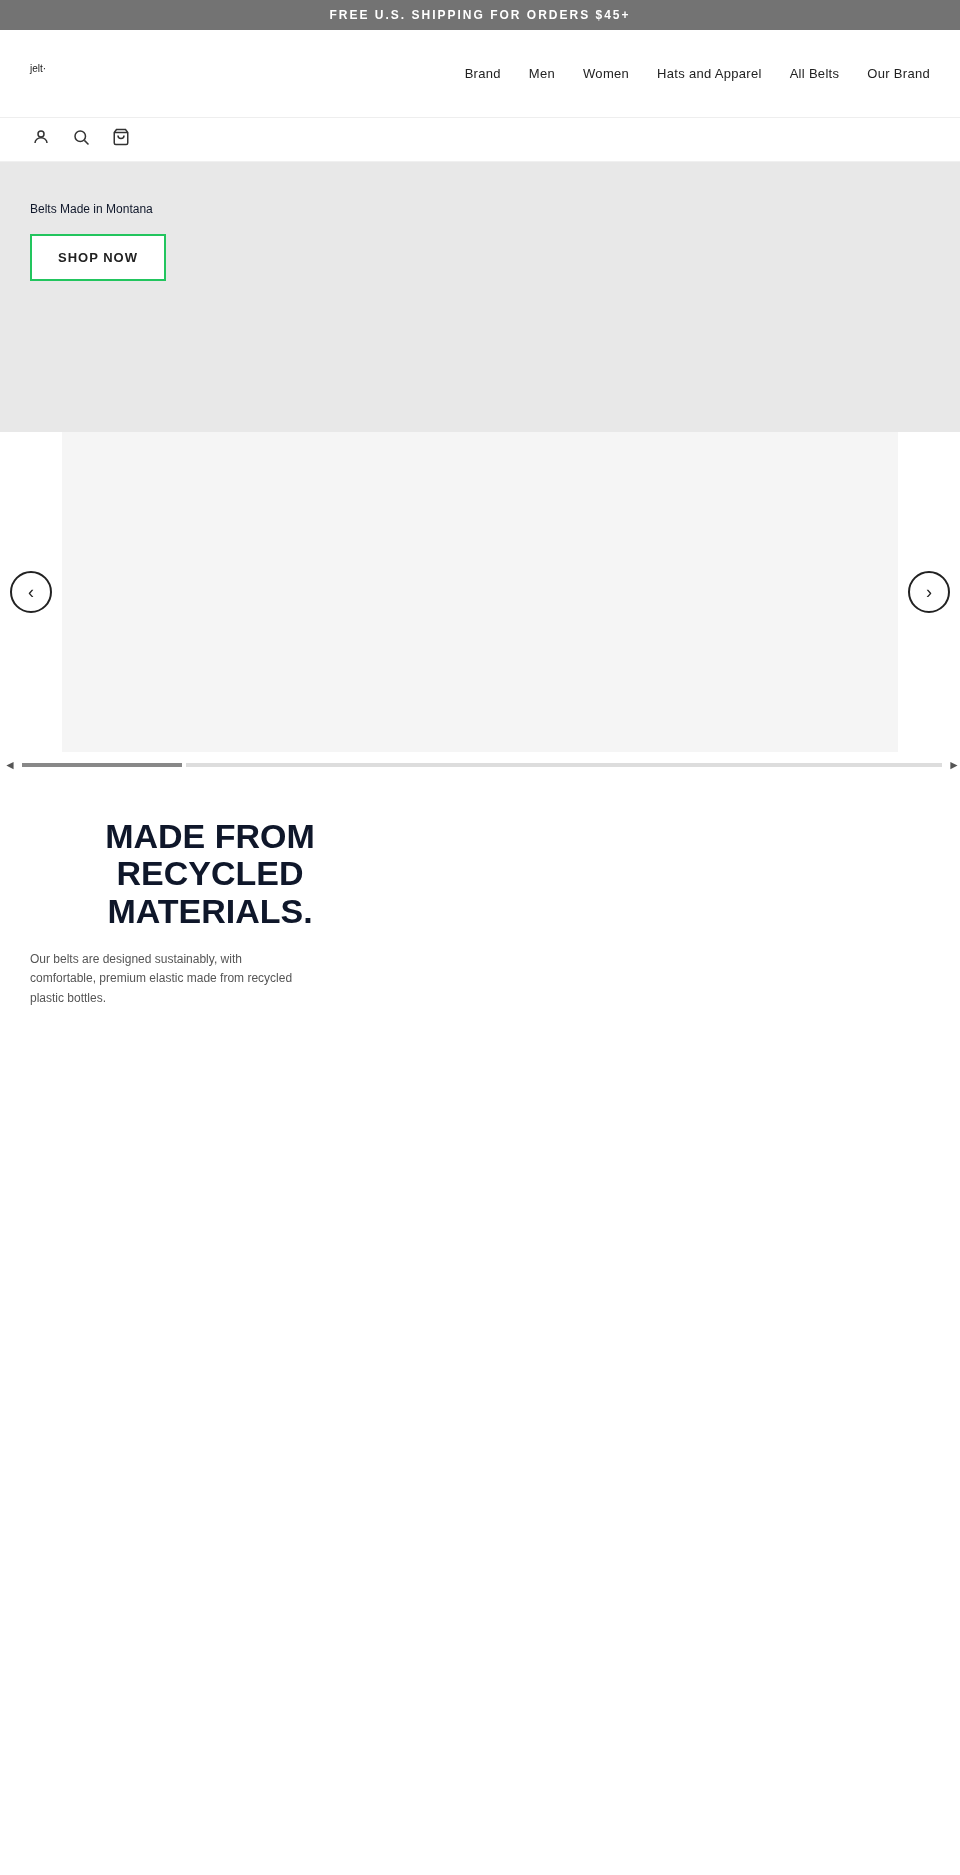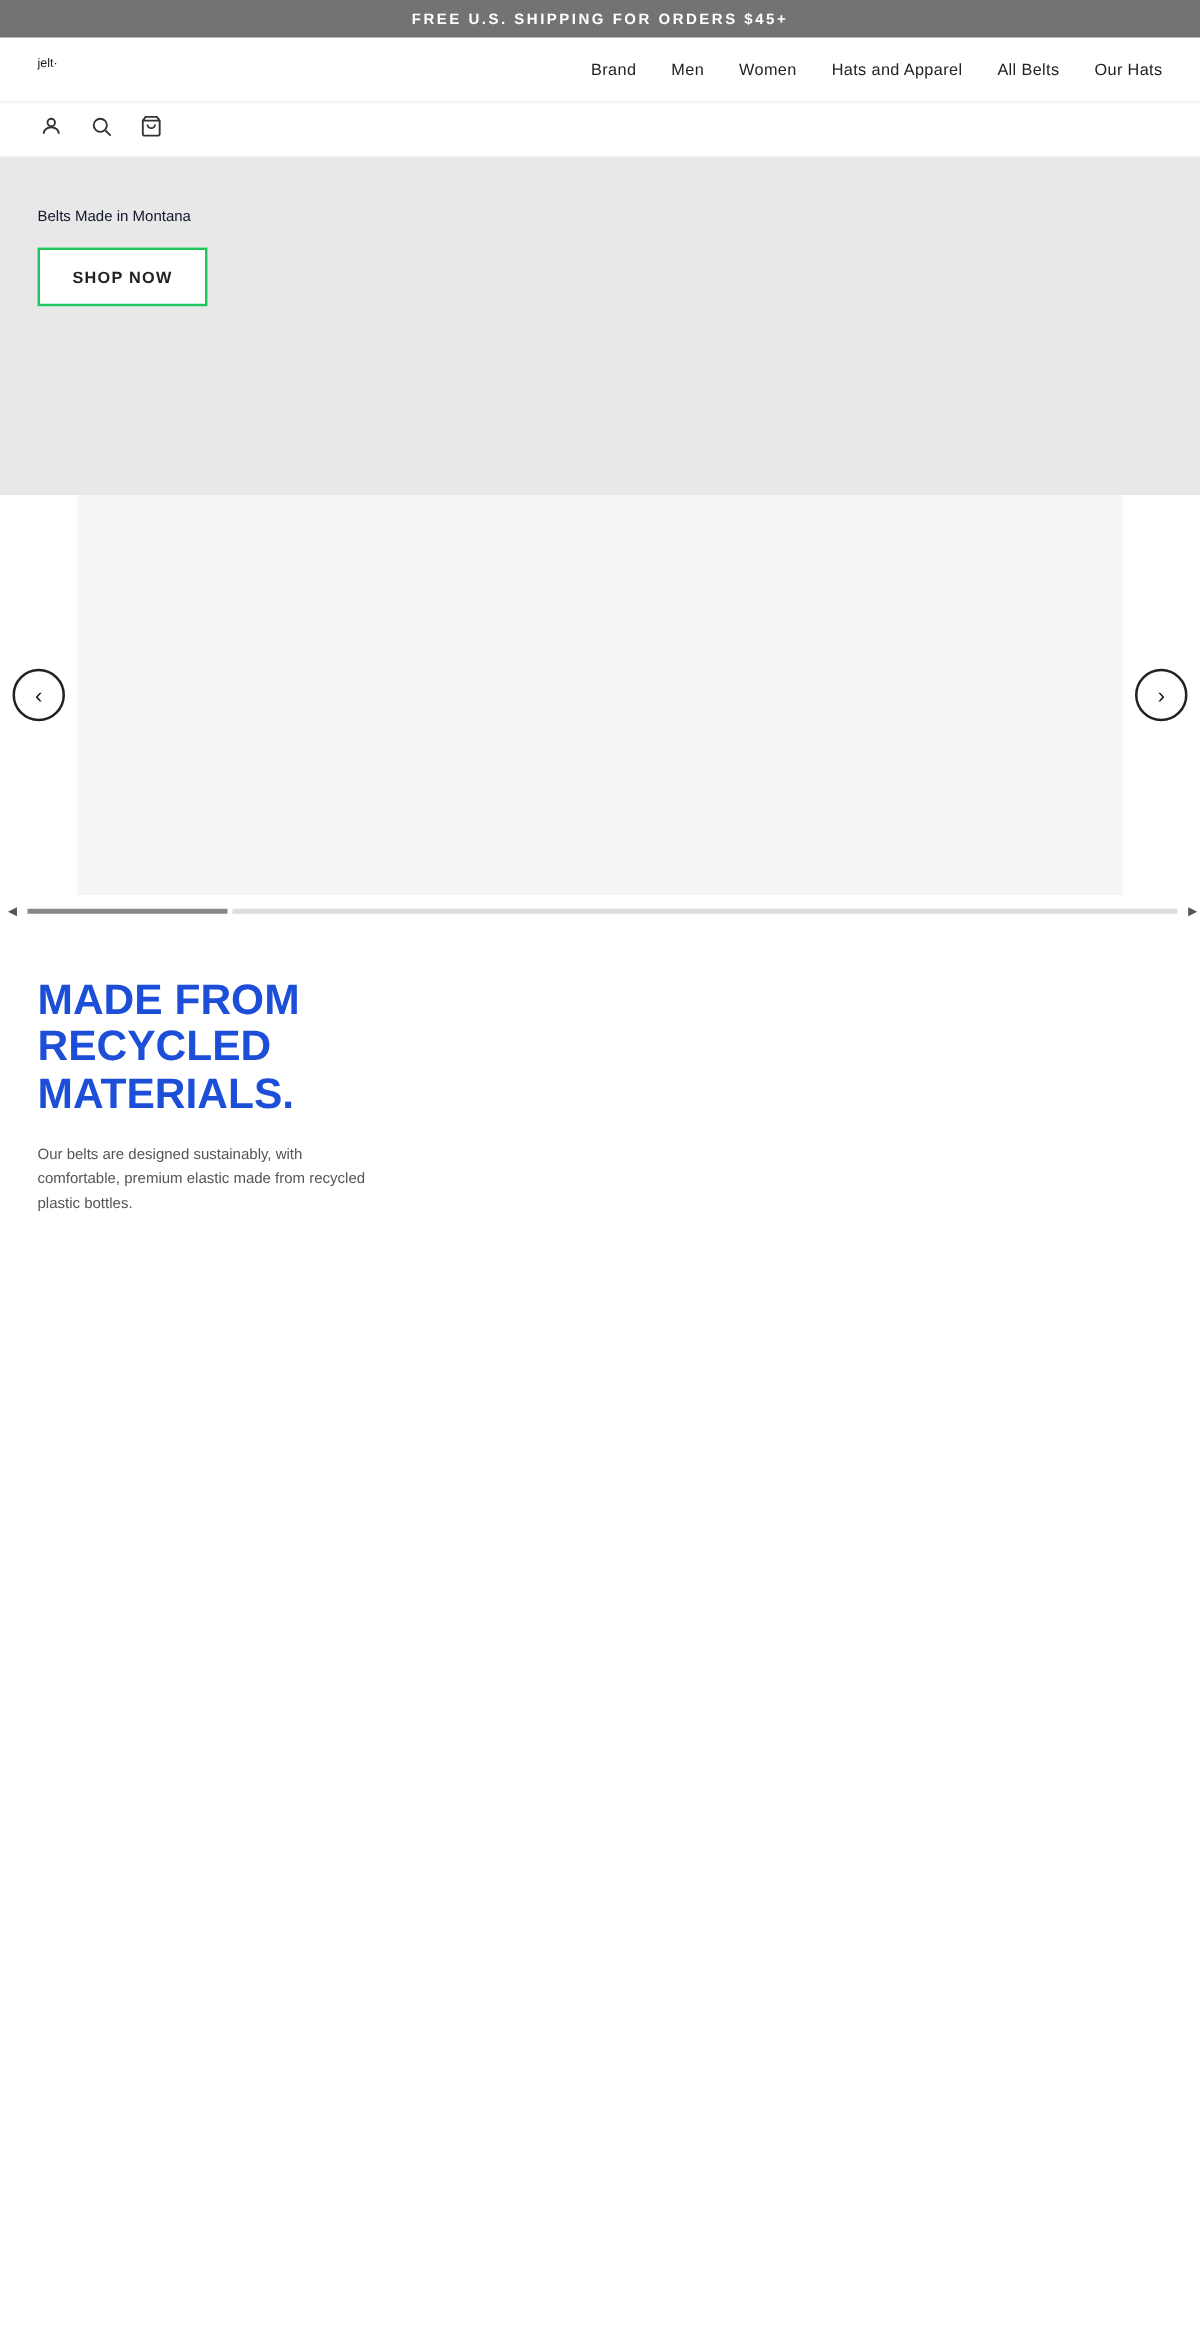--- a/index.html
+++ b/index.html
@@ -14,21 +14,21 @@
       font-size: 12px;
       letter-spacing: 2px;
       font-weight: 600;
     }
 
     
     .header {
       display: flex;
       align-items: center;
       justify-content: space-between;
-      padding: 4px 30px;
+      padding: 22px 30px;
       border-bottom: 1px solid #eee;
     }
     .logo {
       font-size: 38px;
       font-weight: 900;
       color: #1a1a1a;
       letter-spacing: -2px;
     }
     .logo span {
       font-size: 10px;
@@ -158,24 +158,25 @@
     }
 
     
     .info-section {
       padding: 40px 30px 30px 30px;
       max-width: 420px;
     }
     .info-title {
       font-size: 34px;
       font-weight: 900;
-      color: #1d4ed8;
+      color: #0f172a;
       line-height: 1.1;
       margin-bottom: 20px;
       text-transform: uppercase;
+      text-align: center;
     }
     .info-text {
       font-size: 12px;
       color: #555;
       line-height: 1.6;
       max-width: 280px;
     }
 
     
     .product-grid {
@@ -195,21 +196,21 @@
   <div class="logo">
     <span>jelt</span><span>·</span>
   </div>
 
   <nav class="nav">
     <a href="#">Brand</a>
     <a href="#">Men</a>
     <a href="#">Women</a>
     <a href="#">Hats and Apparel</a>
     <a href="#">All Belts</a>
-    <a href="#">Our Hats</a>
+    <a href="#">Our Brand</a>
   </nav>
 </header>
 
 <div class="icon-bar">
   <button class="icon-btn">
     <svg width="18" height="18" viewBox="0 0 24 24" fill="none" stroke="#333" stroke-width="2">
       <circle cx="12" cy="8" r="4"></circle>
         <path d="M4 20c0-4 3.6-7 8-7s8 3 8 7"></path>
     </svg>
   </button>

